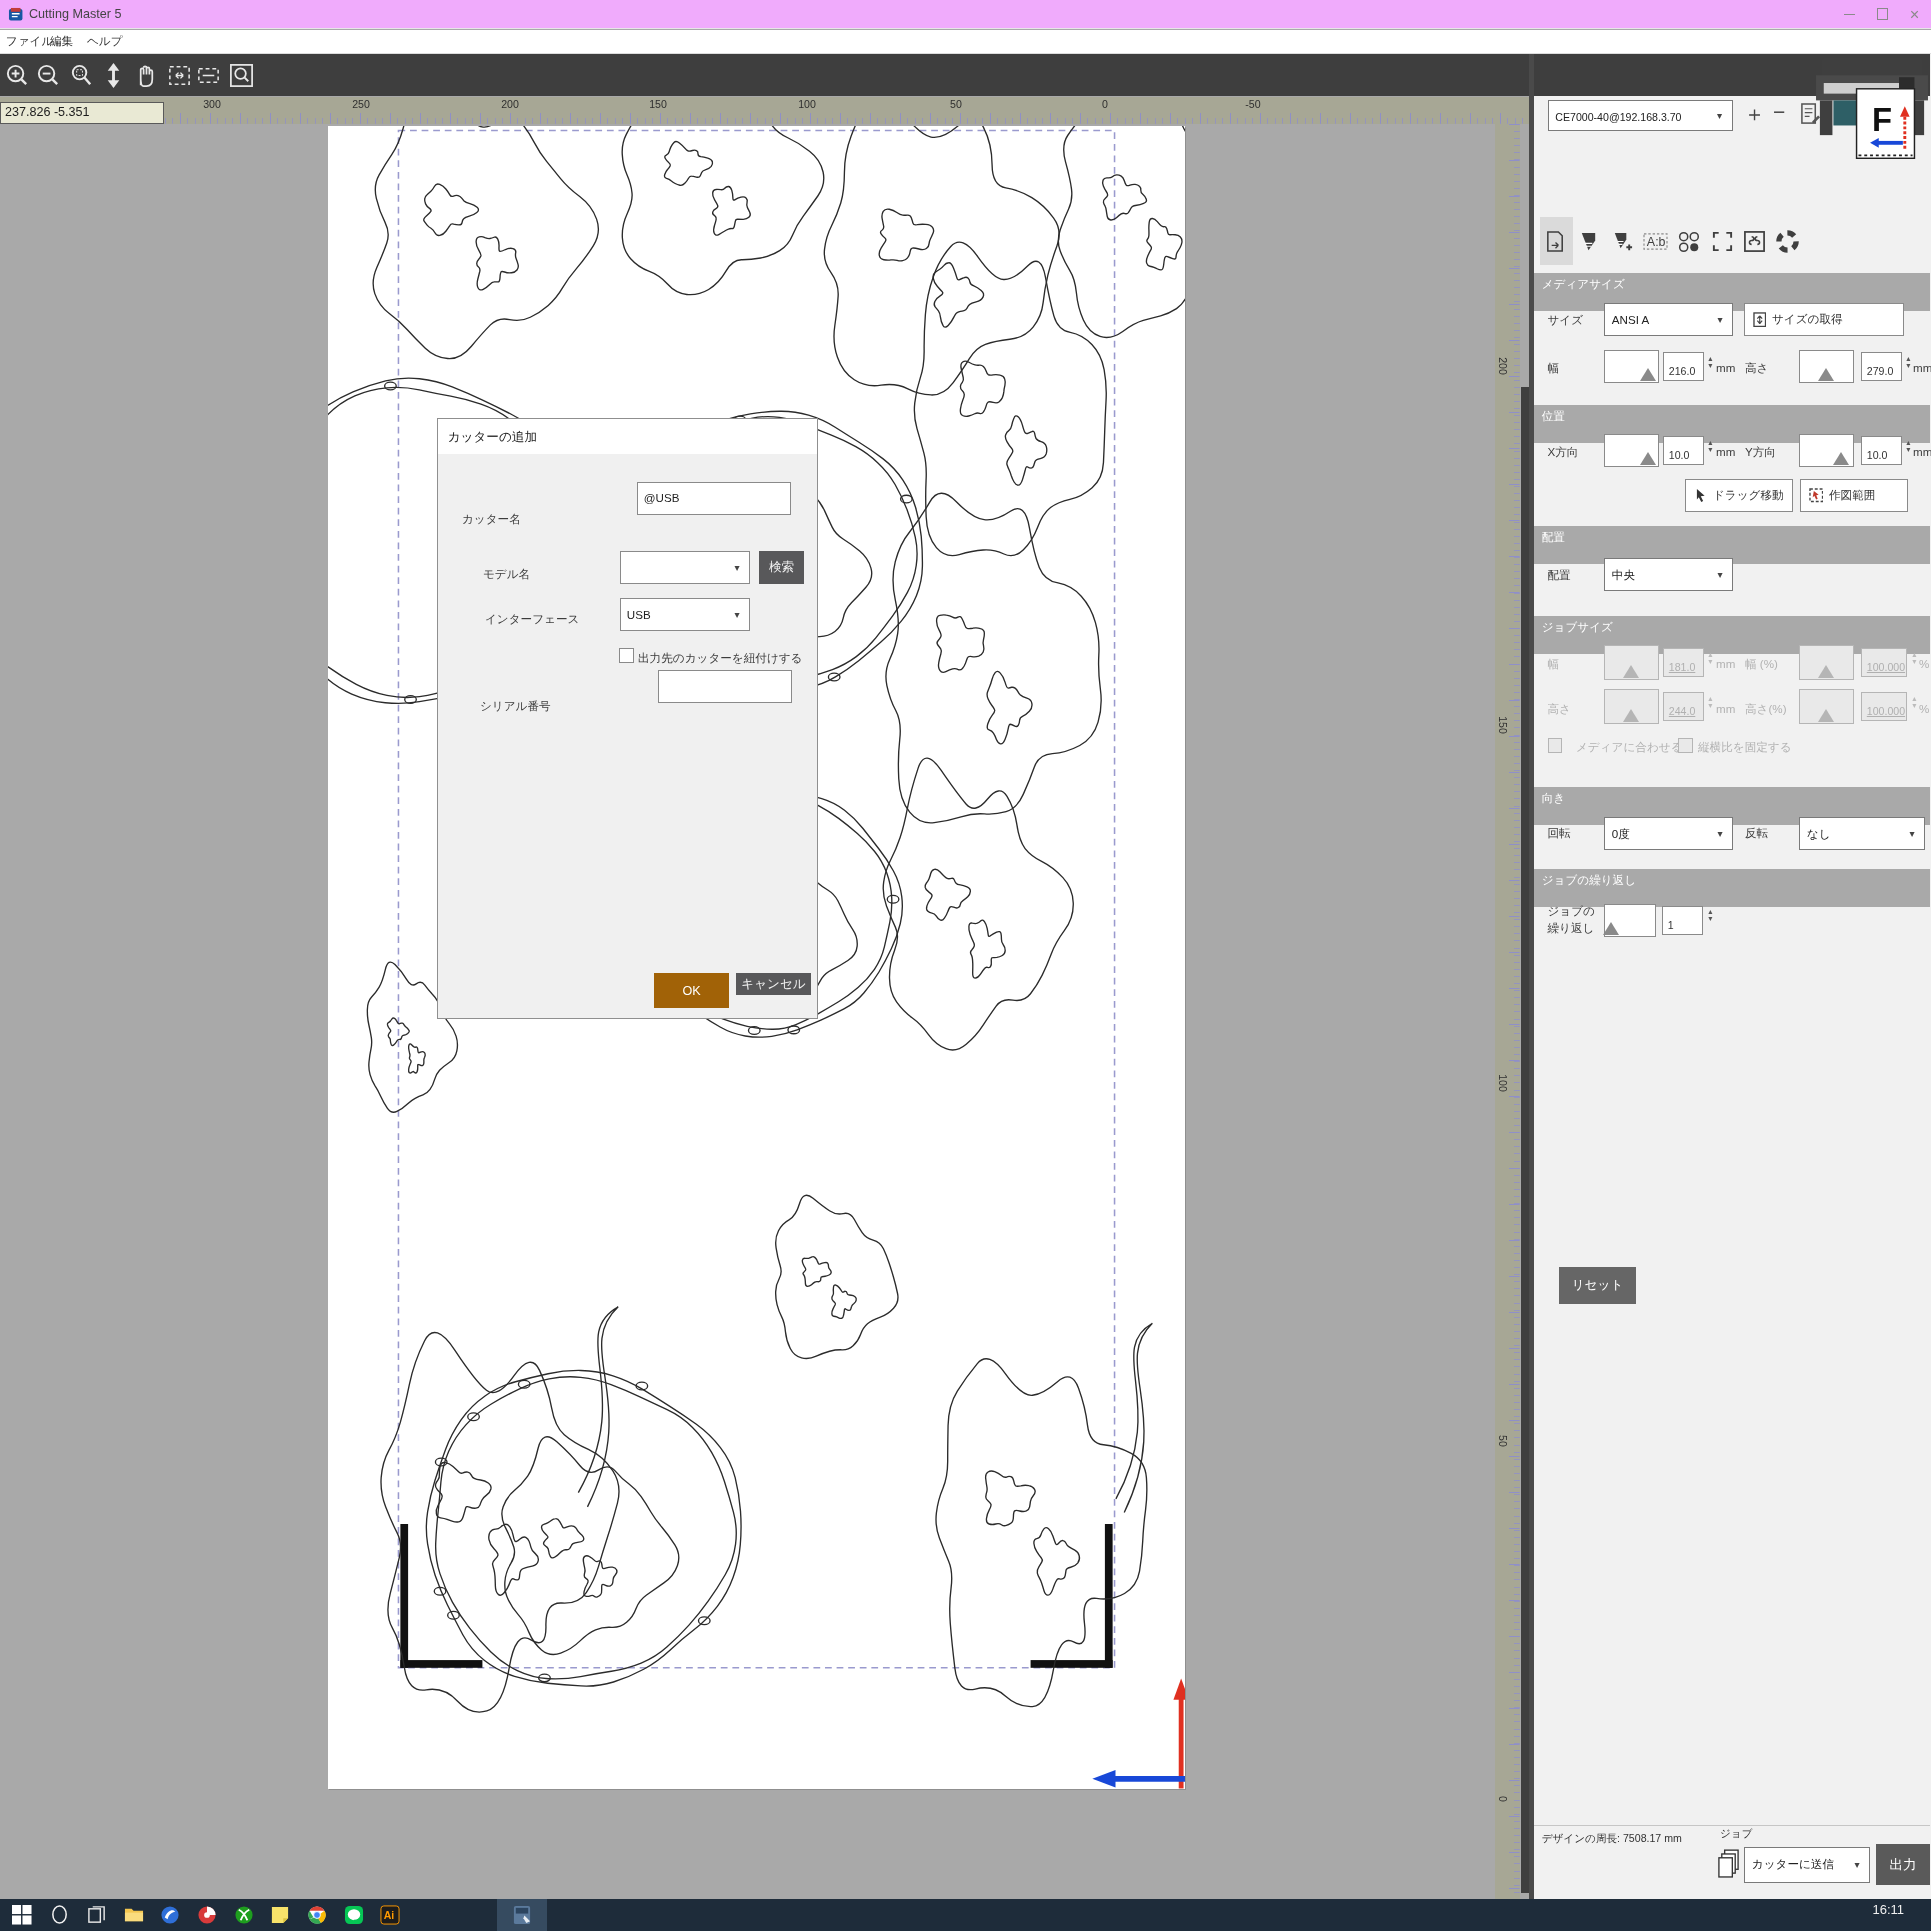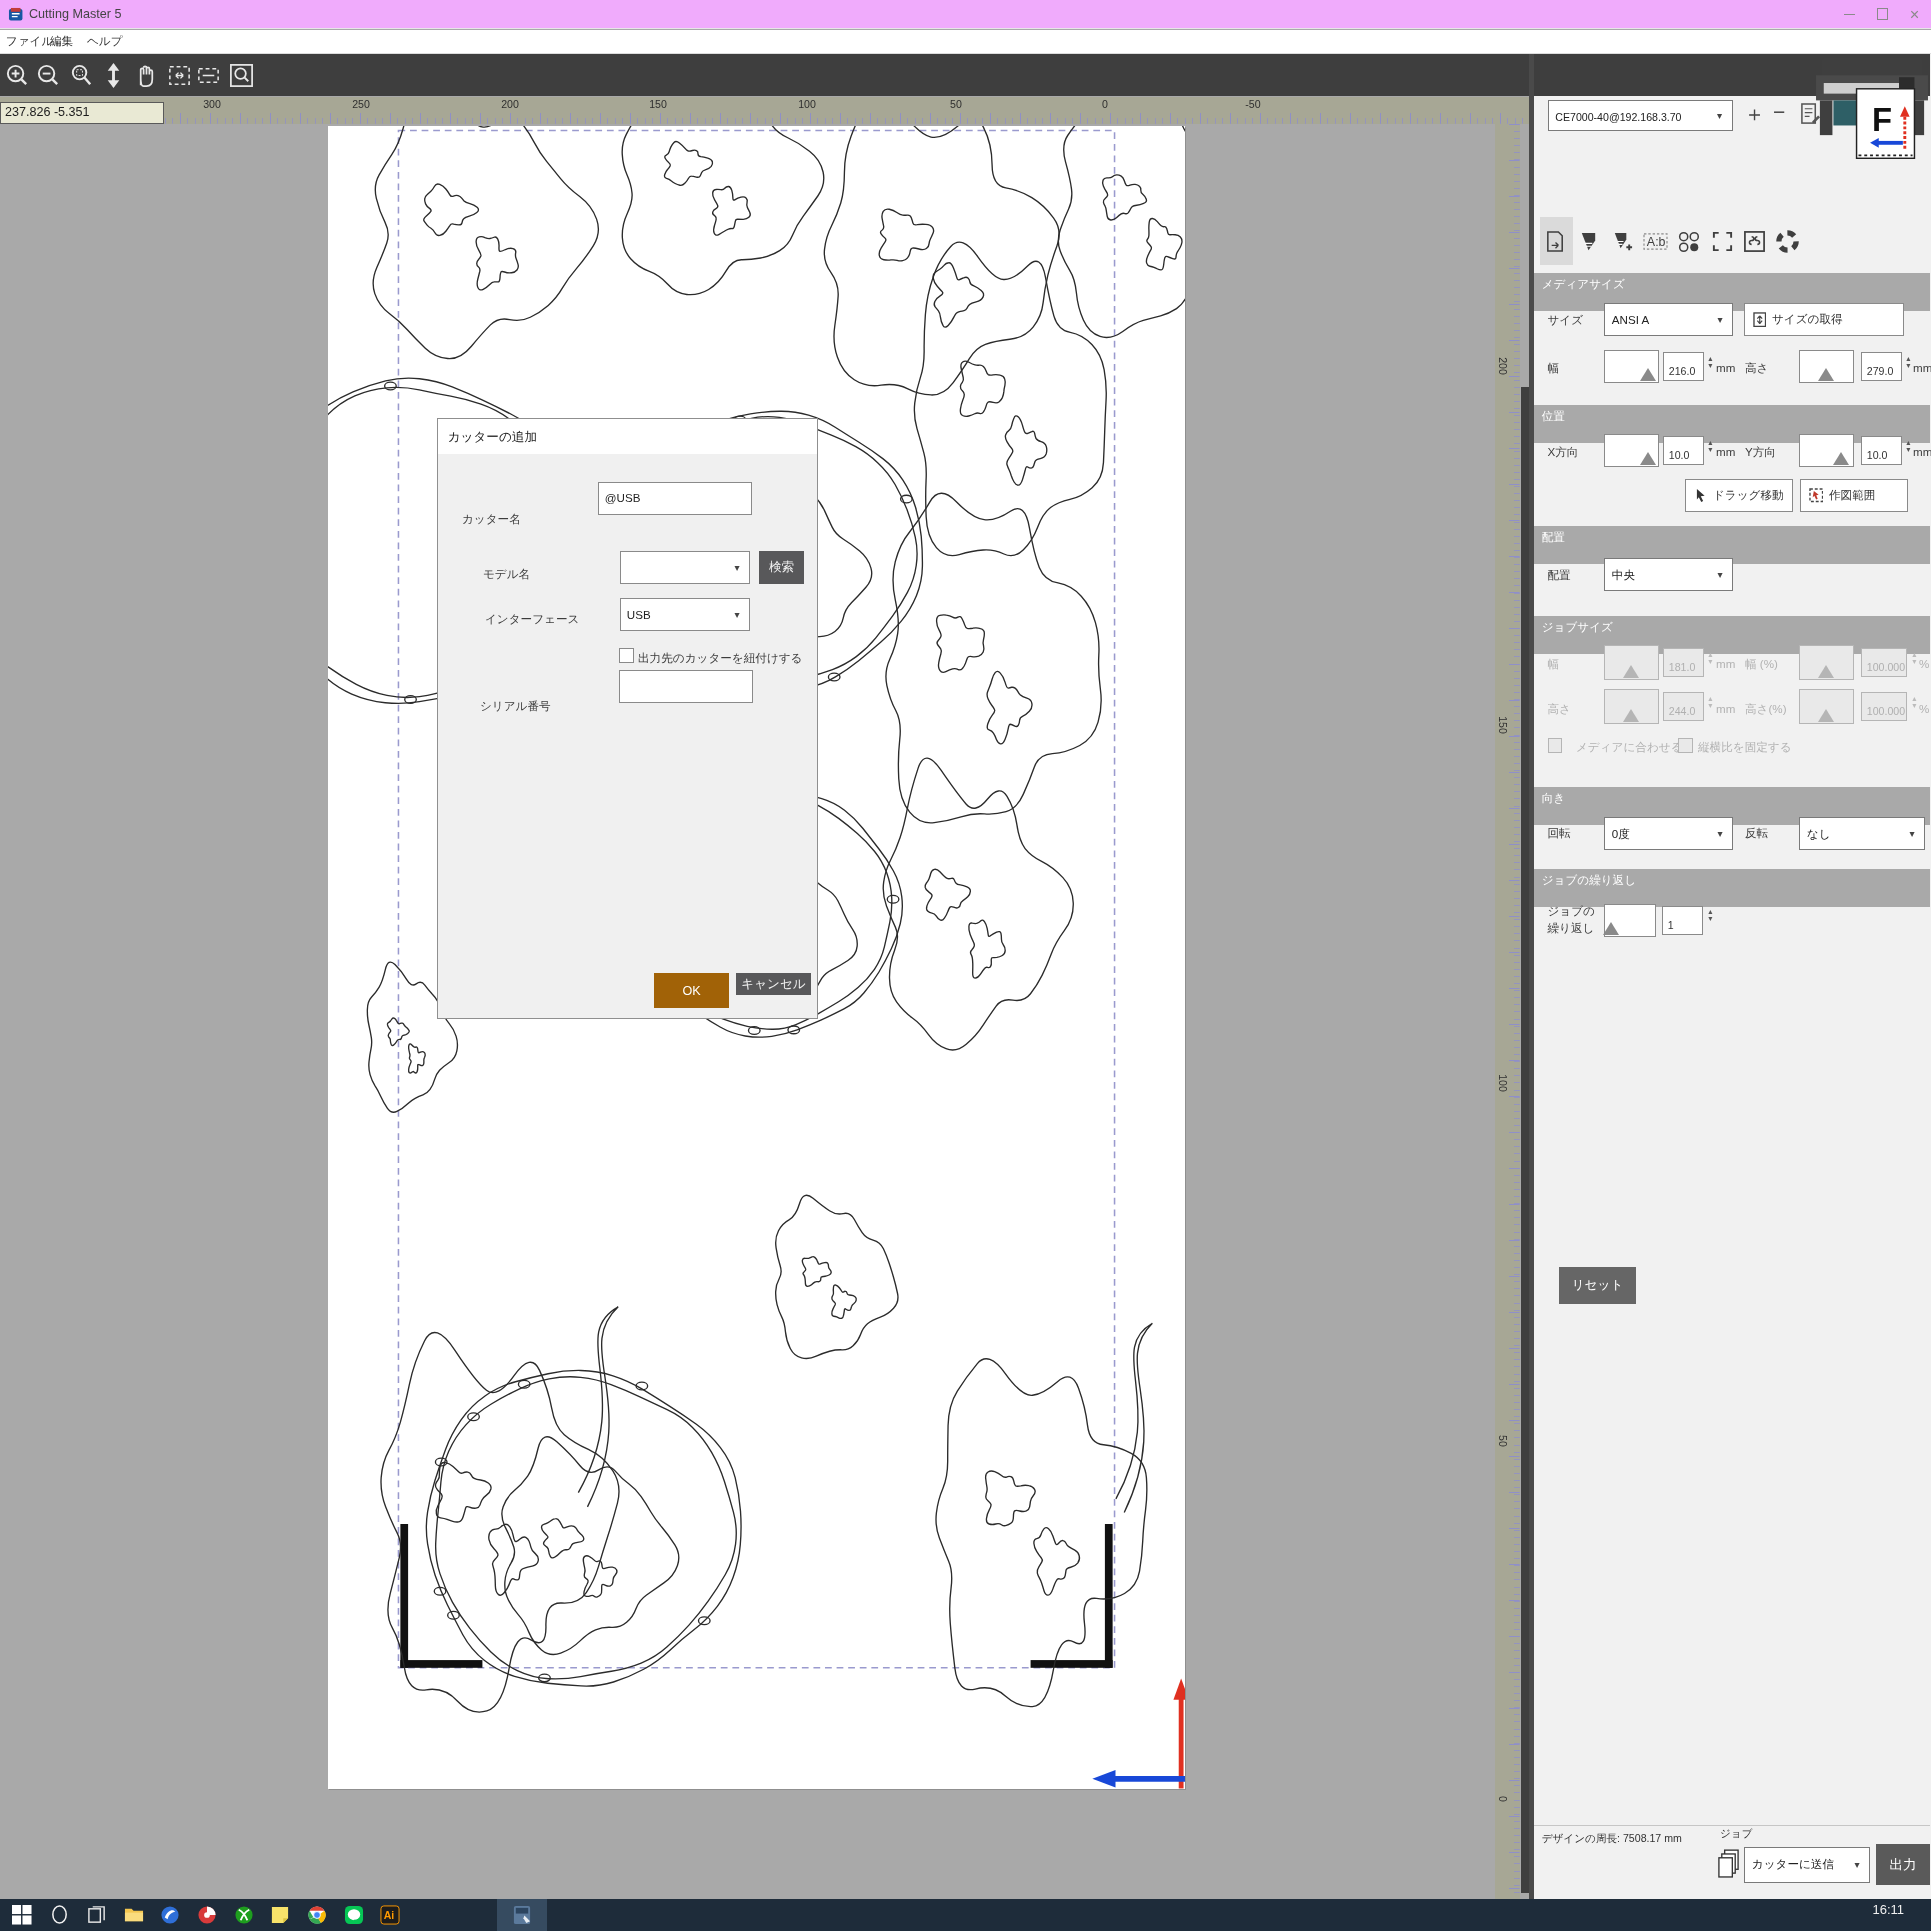--- a/index.html
+++ b/index.html
@@ -46,40 +46,40 @@
   
   #canvas { left:0; top:124px; width:1495px; height:1776px; background:#a9a9a9; }
   #page { left:328px; top:1.9px; width:857px; height:1663px; background:#fff; box-shadow:1px 1px 0 #8f8f8f; }
   #design-svg { width:857px; height:1663px; display:block; }
 
   
   #dialog { left:437px; top:418px; width:381px; height:601px; background:#f0f0f0; border:1px solid #8f8f8f; z-index:20; }
   #dialog-titlebar { left:0; top:0; width:379px; height:35px; background:#fff; }
   #dialog-title { left:9.7px; top:9.7px; font-size:12.6px; color:#222; }
   .dlg-label { font-size:11.6px; color:#3c3c3c; }
-  .dlg-input { background:#fff; border:1px solid #8a8a8a; font-size:11.6px; padding:7.7px 3.9px 0 5.8px; color:#222; }
+  .dlg-input { background:#fff; border:1px solid #8a8a8a; font-size:11.6px; padding:7.7px 3.9px 0 5.8px; color:#222;margin-left:39px; }
   .dlg-select { background:#fff; border:1px solid #8a8a8a; font-size:11.6px; padding:8.7px 3.9px 0 5.8px; color:#222; }
   .dd-arrow { position:absolute; right:7.7px; top:50%; transform:translateY(-46%); font-size:8.7px; color:#444; }
   .btn-dark { background:#58585a; color:#f2f2f2; display:flex; align-items:center; justify-content:center; font-size:12.6px; }
   #dlg-ok { background:#a16207; color:#fff; display:flex; align-items:center; justify-content:center; font-size:12.6px; }
   .checkbox { width:14.5px; height:14.5px; background:#fff; border:1px solid #8a8a8a; }
 
   
   #panel { left:1529px; top:54px; width:402px; height:1845px; background:#f1f1f1; border-left:5.8px solid #4a4a4a; }
   #panel-topdark { left:0; top:0; width:396px; height:42px; background:#3e3e3e; }
   .sect { left:0; width:396px; height:38px; background:#a9a9a9; color:#fff; font-size:11.6px; padding:3.9px 0 0 7.7px; }
   .plabel { font-size:11.6px; color:#3c3c3c; }
   .plabel.dis, .dis { color:#b2b2b2; }
   .pselect { background:#fff; border:1px solid #7a7a7a; font-size:11.6px; padding:8.7px 3.9px 0 6.8px; color:#222; }
   .slider { background:#fff; border:1px solid #8a8a8a; }
   .slider.dis { background:#e9e9e9; border-color:#b5b5b5; }
   .slider .tri { position:absolute; bottom:1px; width:0; height:0; border-left:8.7px solid transparent; border-right:8.7px solid transparent; border-bottom:13.5px solid #8a8a8a; }
   .slider.dis .tri { border-bottom-color:#b5b5b5; }
   .spin { background:#fff; border:1px solid #8a8a8a; font-size:10.6px; color:#333; padding:11.6px 0 0 4.8px; }
-  .spin.dis { background:#e9e9e9; border-color:#b5b5b5; color:#b0b0b0; }
+  .spin.dis { background:#e9e9e9; border-color:#b5b5b5; color:#b0b0b0;text-decoration:underline; }
   .updown { font-size:6.8px; color:#555; line-height:6.8px; text-align:center; }
   .updown.dis { color:#bbb; }
   .unit { font-size:11.6px; color:#3c3c3c; }
   .unit.dis { color:#b2b2b2; }
   .wbtn { background:#fff; border:1px solid #8a8a8a; font-size:11.6px; color:#333; display:flex; align-items:center; padding-left:7.7px; gap:5.8px; }
   #reset-btn { left:25px; top:1213px; width:77px; height:37px; background:#666; color:#fff; display:flex; align-items:center; justify-content:center; font-size:12.6px; }
   #panel-footer-sep { left:0; top:1771px; width:396px; border-top:1px solid #c6c6c6; }
   #perimeter { left:7.7px; top:1778px; font-size:10.6px; color:#333; }
   #job-label { left:186px; top:1773px; font-size:10.6px; color:#333; }
   #send-select { left:210px; top:1793px; width:126px; height:36px; }

